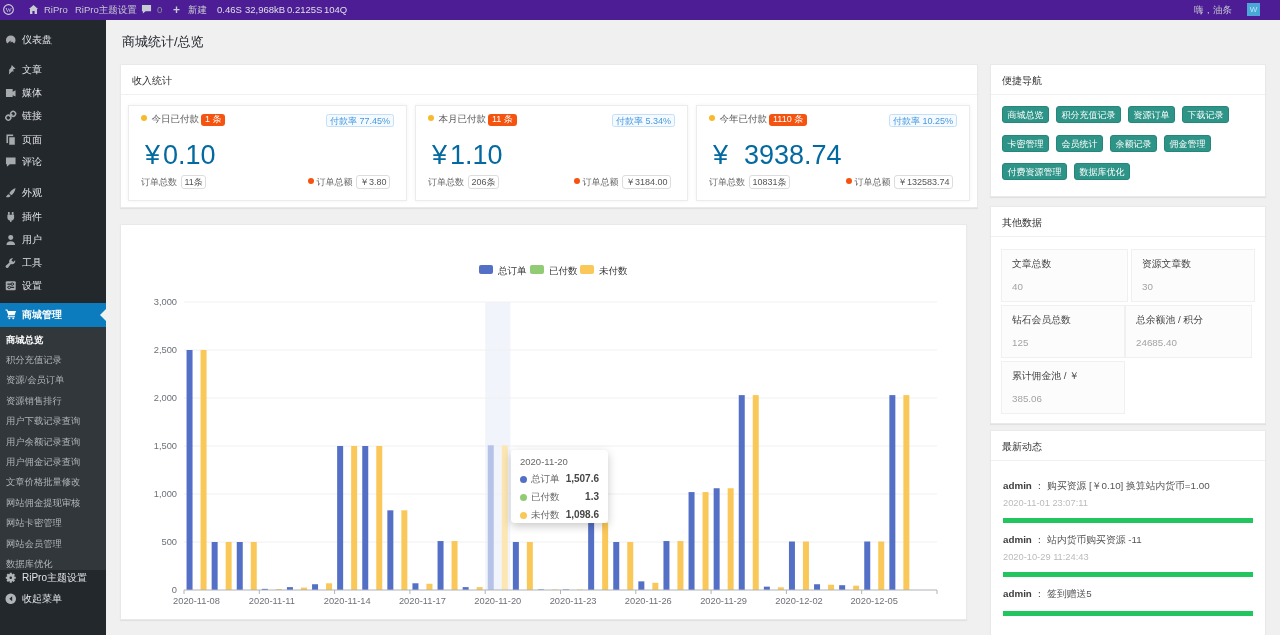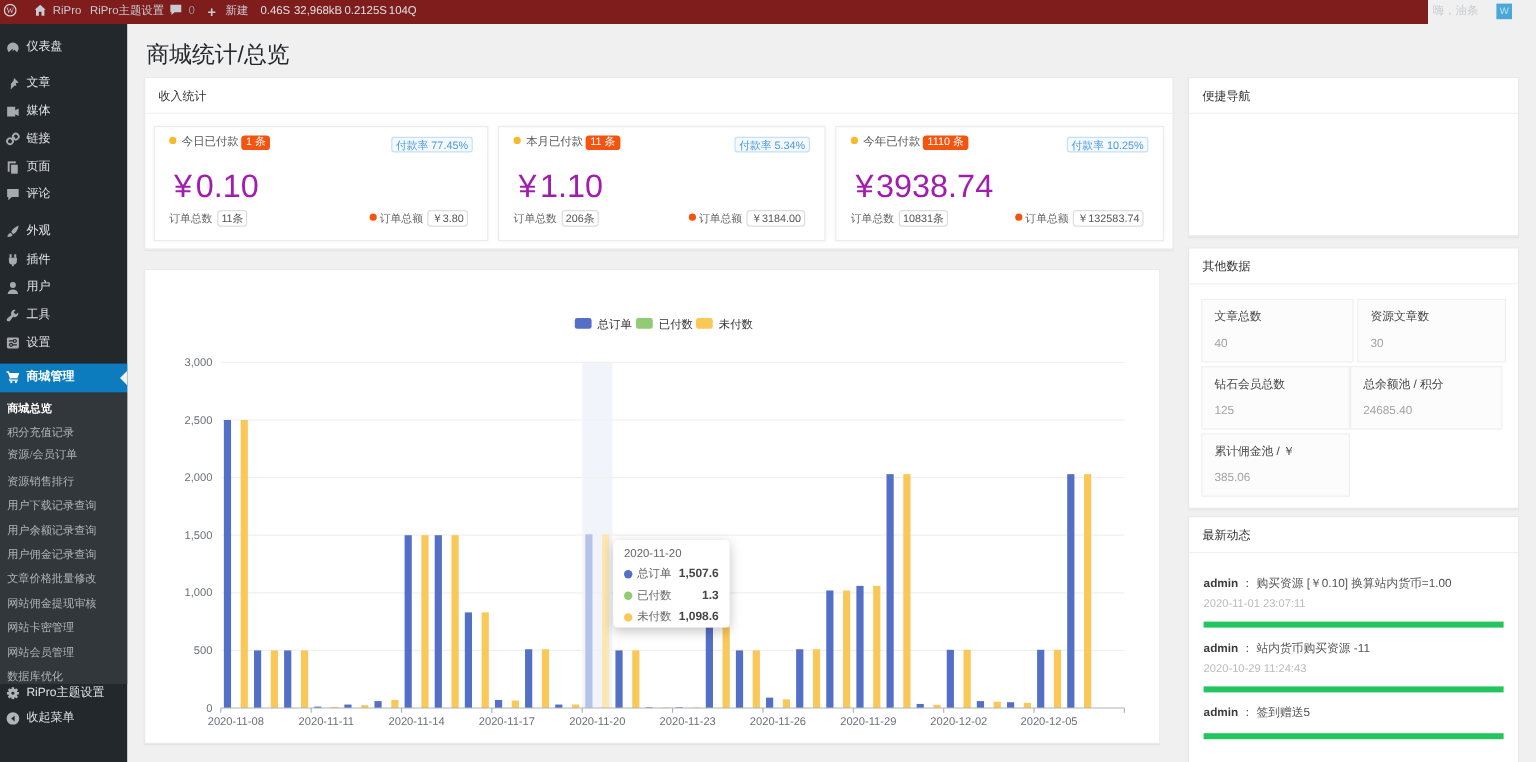--- a/index.html
+++ b/index.html
@@ -1,39 +1,39 @@
 <!DOCTYPE html>
 <html><head><meta charset="utf-8">
 <style>
 *{margin:0;padding:0;box-sizing:border-box;}
 html,body{width:1280px;height:635px;overflow:hidden;}
 body{font-family:"Liberation Sans",sans-serif;background:#f0f0f1;position:relative;}
 
-#abar{position:absolute;left:0;top:0;width:1190px;height:20px;background:#7f1d1d;color:#c7ccd1;font-size:9.5px;}
+#abar{position:absolute;left:0;top:0;width:1280px;height:20px;background:#4c1d95;color:#c7ccd1;font-size:9.5px;}
 #abar .it{position:absolute;top:0;height:20px;line-height:20px;white-space:nowrap;}
 
 #menu{position:absolute;left:0;top:20px;width:106px;height:615px;background:#23282d;color:#dfe2e5;font-size:9.5px;}
 #menu .mi{position:absolute;left:0;width:106px;height:22px;line-height:22px;color:#e2e4e7;font-size:10px;}
 #menu .mi .ic{position:absolute;left:5px;top:5px;width:11.5px;height:11.5px;}
 #menu .mi .tx{position:absolute;left:22px;top:0;}
 #submenu-bg{position:absolute;left:0;top:307px;width:106px;height:242.5px;background:#32373c;}
 #menu .si{position:absolute;left:0;width:106px;height:20px;line-height:20px;color:#b0b5ba;padding-left:6px;font-size:9.3px;}
 
 .card{position:absolute;background:#fff;box-shadow:0 1px 1px rgba(0,0,0,0.06);border:1px solid #e9e9e9;}
 .chead{height:30px;line-height:31px;padding-left:11px;font-size:10px;color:#333;border-bottom:1px solid #f0f0f0;}
 
 #income{left:120px;top:64px;width:858px;height:144px;}
 .ibox{position:absolute;top:40px;height:96px;background:#fff;border:1px solid #ececec;box-shadow:0 0 4px rgba(0,0,0,0.05);padding:7px 12px;}
 .ibox .hrow{position:relative;height:13px;line-height:10px;margin-top:-1px;}
 .dot{display:inline-block;width:6px;height:6px;border-radius:50%;vertical-align:1px;}
 .ylwdot{background:#f7ba2a;}
 .orgdot{background:#f4540f;}
 .obadge{display:inline-block;background:#f4540f;color:#fff;font-size:9px;line-height:9.5px;border-radius:3px;padding:1px 4px;margin-left:2px;}
 .bluepill{position:absolute;right:0;top:2px;color:#4898dd;font-size:9px;line-height:10px;border:1px solid #c3e0f8;background:#f4faff;border-radius:2.5px;padding:0.5px 3px;}
-.amount{font-size:27px;color:#a21caf;margin-top:15px;letter-spacing:0;padding-left:4px;}
+.amount{font-size:27px;color:#0369a1;margin-top:15px;letter-spacing:0;padding-left:4px;}
 .brow{position:relative;margin-top:4px;height:15px;line-height:15px;font-size:9px;color:#666;}
 .gbadge{display:inline-block;border:1px solid #ddd;border-radius:3px;padding:1px 2.5px;font-size:9px;line-height:10px;color:#555;margin-left:4px;background:#fff;}
 .brr{position:absolute;right:4px;top:0;}
 
 #chart{left:120px;top:224px;width:847px;height:396px;}
 
 #tip{position:absolute;left:390px;top:225px;width:97px;height:73px;background:#fff;border-radius:4px;box-shadow:0 3px 10px rgba(0,0,0,0.22);padding:6px 9px;font-size:9.5px;color:#666;z-index:5;}
 #tip .tr{margin-top:5px;height:13px;line-height:13px;position:relative;white-space:nowrap;}
 #tip .tr b{position:absolute;right:0;color:#464646;font-size:10px;}
 #tip .td{display:inline-block;width:7px;height:7px;border-radius:50%;margin-right:4px;vertical-align:-0.5px;}
@@ -47,21 +47,21 @@
 .ocell{float:left;border:1px solid #f0f0f0;background:#fcfcfc;padding:8px 0 0 10px;height:53px;margin:0 0 3px 0;}
 .ocell.c0{margin-right:3px;}
 .ocell .ol{font-size:9.8px;color:#444;}
 .ocell .ov{font-size:9.8px;color:#a3a3a3;margin-top:10px;}
 #news{left:990px;top:430px;width:276px;height:240px;}
 .nitem{margin:0 12px;padding:11px 0 10px 0;border-bottom:5px solid #22c55e;}
 .chead + .nitem{padding-top:19px;}
 .nitem .l1{font-size:9.8px;color:#555;}
 .nitem .l1 b{color:#3c3c3c;font-weight:bold;}
 .nitem .l2{font-size:9.3px;color:#bbb;margin-top:5px;}
-h1#ptitle{position:absolute;left:122px;top:33px;font-size:19px;font-weight:normal;color:#23282d;}
+h1#ptitle{position:absolute;left:122px;top:33px;font-size:13px;font-weight:normal;color:#23282d;}
 </style></head><body>
 <div id="abar">
     <span class="it" style="left:3px"><svg width="11" height="11" viewBox="0 0 20 20" style="vertical-align:-2px">
         <circle cx="10" cy="10" r="8.8" fill="none" stroke="#cfd3d7" stroke-width="2"></circle>
         <text x="10" y="14.2" font-size="12" fill="#cfd3d7" text-anchor="middle" font-family="Liberation Serif">W</text>
       </svg></span>
     <span class="it" style="left:28px"><svg width="11" height="11" viewBox="0 0 12 12" style="vertical-align:-2px">
         <path d="M6 1 L11 5.5 L9.8 5.5 L9.8 11 L7.2 11 L7.2 7.5 L4.8 7.5 L4.8 11 L2.2 11 L2.2 5.5 L1 5.5 Z" fill="#c7ccd1"></path>
       </svg></span>
     <span class="it" style="left:44px">RiPro</span>
@@ -205,21 +205,21 @@
       <div class="amount">¥<span style="margin-left:3px">0.10</span></div>
       <div class="brow">订单总数<span class="gbadge">11条</span><span class="brr"><span class="dot orgdot"></span> 订单总额<span class="gbadge">￥3.80</span></span></div>
     </div>
     <div class="ibox" style="left:294px;width:273px">
       <div class="hrow"><span class="dot ylwdot"></span> <span style="font-size:9.5px;color:#555">本月已付款</span><span class="obadge">11 条</span><span class="bluepill">付款率 5.34%</span></div>
       <div class="amount">¥<span style="margin-left:3px">1.10</span></div>
       <div class="brow">订单总数<span class="gbadge">206条</span><span class="brr"><span class="dot orgdot"></span> 订单总额<span class="gbadge">￥3184.00</span></span></div>
     </div>
     <div class="ibox" style="left:575px;width:274px">
       <div class="hrow"><span class="dot ylwdot"></span> <span style="font-size:9.5px;color:#555">今年已付款</span><span class="obadge">1110 条</span><span class="bluepill">付款率 10.25%</span></div>
-      <div class="amount">¥<span style="margin-left:2px">3938.74</span></div>
+      <div class="amount">¥<span style="margin-left:16px">3938.74</span></div>
       <div class="brow">订单总数<span class="gbadge">10831条</span><span class="brr"><span class="dot orgdot"></span> 订单总额<span class="gbadge">￥132583.74</span></span></div>
     </div>
   </div>
 <div class="card" id="chart">
     <svg width="845" height="366" style="position:absolute;left:0;top:27px">
       <rect x="358" y="13" width="14" height="9" rx="2" fill="#5470c6"></rect>
       <text x="377" y="21.5" font-size="9.5" fill="#333">总订单</text>
       <rect x="409" y="13" width="14" height="9" rx="2" fill="#91cc75"></rect>
       <text x="428" y="21.5" font-size="9.5" fill="#333">已付数</text>
       <rect x="459" y="13" width="14" height="9" rx="2" fill="#fac858"></rect>
@@ -316,20 +316,25 @@
       <text x="452.1" y="352.0" font-size="9.3" fill="#6e7079" text-anchor="middle">2020-11-23</text>
       <text x="527.3" y="352.0" font-size="9.3" fill="#6e7079" text-anchor="middle">2020-11-26</text>
       <text x="602.6" y="352.0" font-size="9.3" fill="#6e7079" text-anchor="middle">2020-11-29</text>
       <text x="678.0" y="352.0" font-size="9.3" fill="#6e7079" text-anchor="middle">2020-12-02</text>
       <text x="753.2" y="352.0" font-size="9.3" fill="#6e7079" text-anchor="middle">2020-12-05</text>
     </svg>
     <div id="tip">2020-11-20<div class="tr"><span class="td" style="background:#5470c6"></span>总订单<b>1,507.6</b></div><div class="tr"><span class="td" style="background:#91cc75"></span>已付数<b>1.3</b></div><div class="tr"><span class="td" style="background:#fac858"></span>未付数<b>1,098.6</b></div></div>
   </div>
 <div class="card" id="nav">
     <div class="chead">便捷导航</div>
+    <div id="navbody">
+      <div class="navrow"><span class="tbtn">商城总览</span><span class="tbtn">积分充值记录</span><span class="tbtn">资源订单</span><span class="tbtn">下载记录</span></div>
+      <div class="navrow"><span class="tbtn">卡密管理</span><span class="tbtn">会员统计</span><span class="tbtn">余额记录</span><span class="tbtn">佣金管理</span></div>
+      <div class="navrow"><span class="tbtn">付费资源管理</span><span class="tbtn">数据库优化</span></div>
+    </div>
   </div>
 <div class="card" id="other">
     <div class="chead">其他数据</div>
     <div id="ogrid">
       <div class="ocell c0" style="width:127px">
         <div class="ol">文章总数</div>
         <div class="ov">40</div>
       </div>
       <div class="ocell c1" style="width:124px">
         <div class="ol">资源文章数</div>

